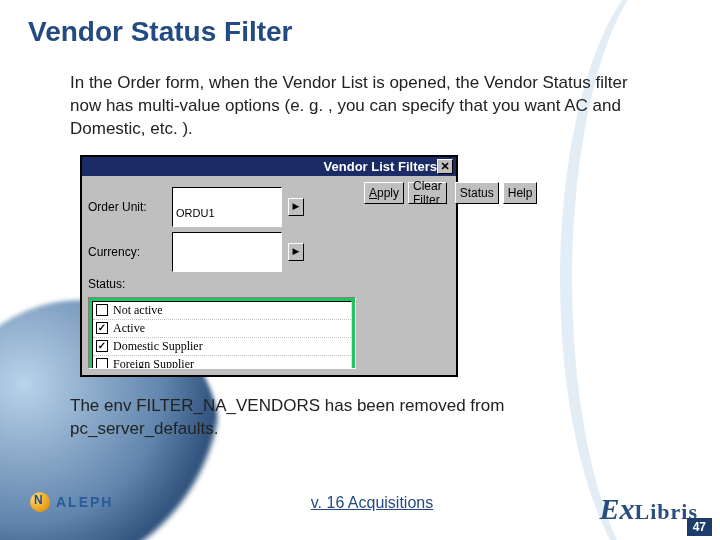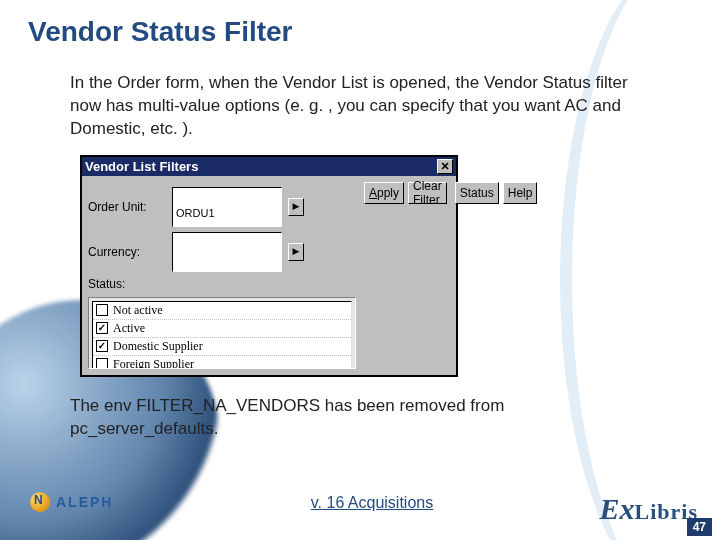--- a/index.html
+++ b/index.html
@@ -23,21 +23,21 @@
   
   .title { color: #234b82; font-size: 28px; font-weight: bold; padding: 16px 0 0 28px; }
   
   .body-text { color: #222; font-size: 17px; line-height: 1.35; padding: 24px 70px 0 70px; }
   
   .dialog {
     margin: 14px 0 14px 80px; width: 378px; border: 2px solid #000; background: #bfbfbf;
     font-family: "MS Sans Serif", Tahoma, sans-serif; font-size: 12px;
   }
   .dlg-title {
-    background: #1a2b66; color: #fff; display: flex; justify-content: space-between;
+    background: #1a2b66; color: #fff; display: flex; justify-content: flex-end;
     align-items: center; padding: 2px 3px; font-weight: bold; font-size: 13px;
   }
   .dlg-close {
     width: 16px; height: 15px; background: #bfbfbf; border: 1px solid #000;
     border-top-color: #fff; border-left-color: #fff; font-size: 11px; line-height: 12px;
     text-align: center; color: #000; font-weight: bold;
   }
   .dlg-body { display: flex; padding: 6px; gap: 8px; }
   .dlg-left { flex: 1; }
   .dlg-right { width: 86px; display: flex; gap: 4px; }
@@ -56,21 +56,21 @@
     background: #fff; border: 1px solid #000; border-right-color: #fff; border-bottom-color: #fff;
     height: 18px; width: 110px; font-size: 11px; padding: 19px 3px; font-family: Verdana, sans-serif;
   }
   .arrow-btn {
     width: 16px; height: 18px; background: #bfbfbf; border: 1px solid #000;
     border-top-color: #fff; border-left-color: #fff; font-size: 9px; line-height: 15px; text-align: center;
   }
   
   .status-box {
     margin-top: 6px; border: 1px solid #808080; border-right-color: #fff; border-bottom-color: #fff;
-    background: #e5e5e5; padding: 3px 3px 0 3px; height: 72px; overflow: hidden;
+    background: #22c55e; padding: 3px 3px 0 3px; height: 72px; overflow: hidden;
   }
   .status-list { background: #fff; border: 1px solid #000; border-right-color:#e0e0e0; border-bottom-color:#e0e0e0; }
   .status-item { display: flex; align-items: center; gap: 5px; padding: 1px 3px; border-bottom: 1px dotted #c0c0c0; }
   .chk {
     width: 12px; height: 12px; border: 1px solid #000; background: #fff;
     font-size: 10px; line-height: 10px; text-align: center; font-weight: bold;
   }
   .status-label { font-size: 12px; font-family: "Comic Sans MS", cursive; }
   
   .body-text2 { color: #222; font-size: 17px; line-height: 1.35; padding: 4px 70px 0 70px; }

